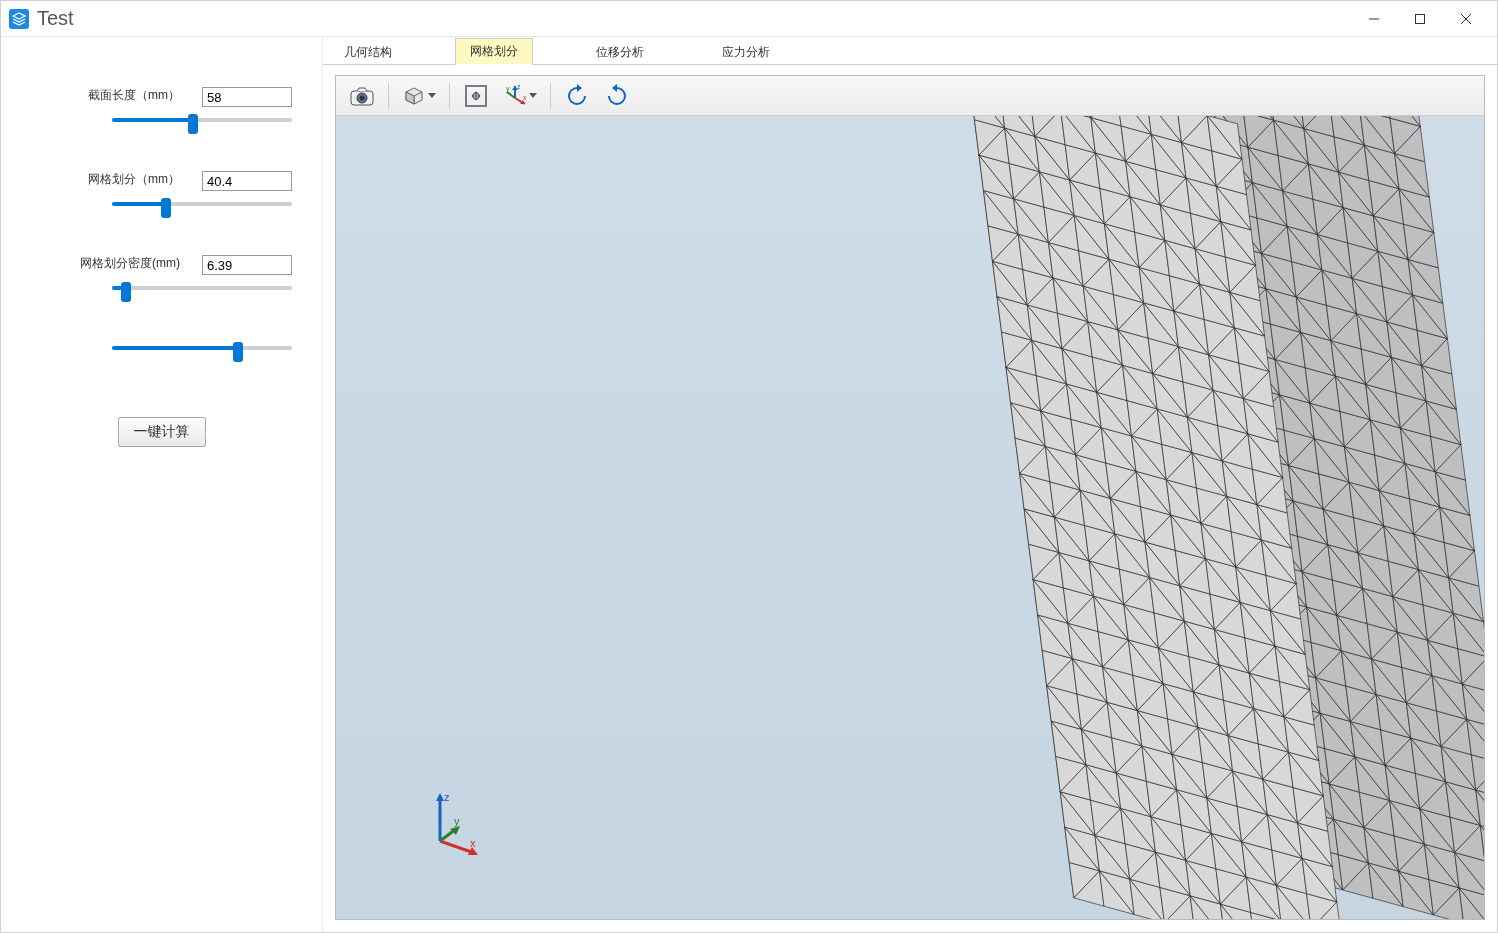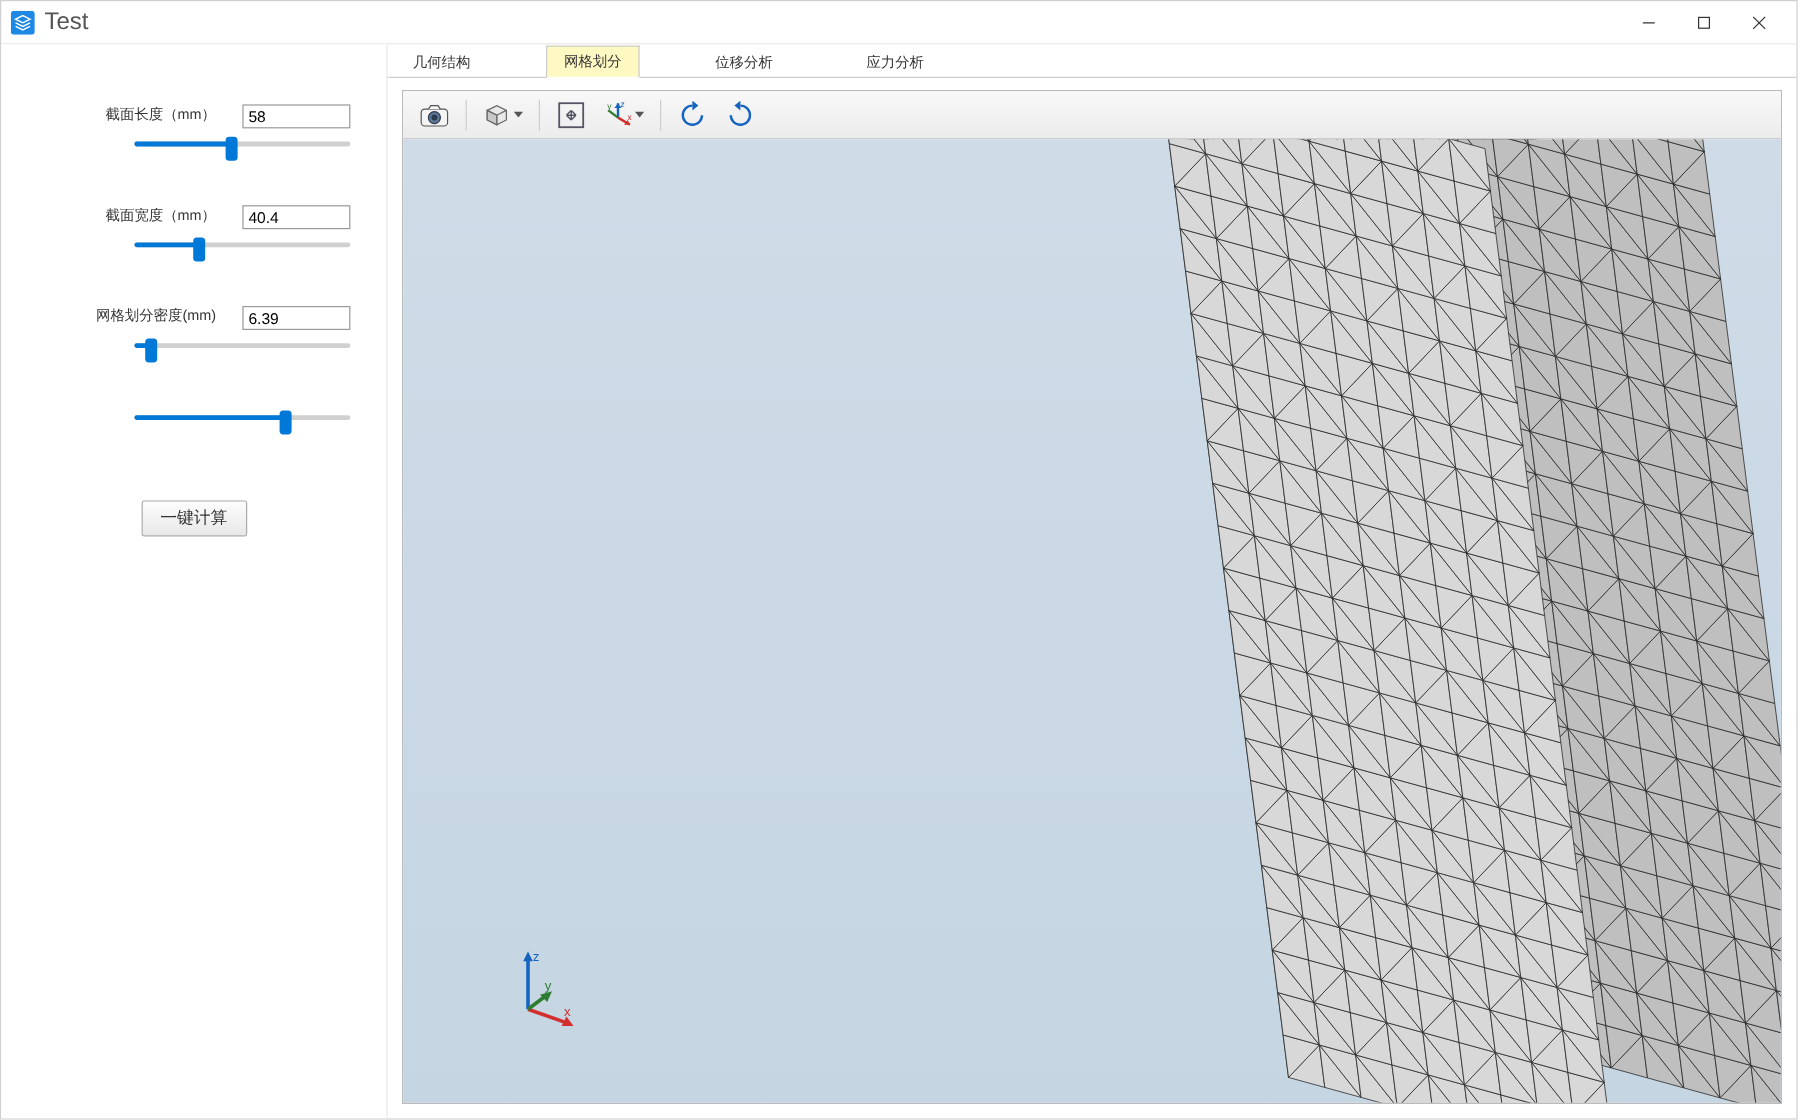--- a/index.html
+++ b/index.html
@@ -73,21 +73,21 @@
         <input class="field-input" value="58" style="">
       </div>
       <div class="slider">
           <div class="slider-track"></div>
           <div class="slider-fill" style="width:45%"></div>
           <div class="slider-thumb" style="left:45%"></div>
         </div>
     </div>
     <div class="field">
       <div class="field-row">
-        <span class="field-label">截面宽度（mm）</span>
+        <span class="field-label">网格划分（mm）</span>
         <input class="field-input" value="40.4" style="">
       </div>
       <div class="slider">
           <div class="slider-track"></div>
           <div class="slider-fill" style="width:30%"></div>
           <div class="slider-thumb" style="left:30%"></div>
         </div>
     </div>
     <div class="field">
       <div class="field-row">

